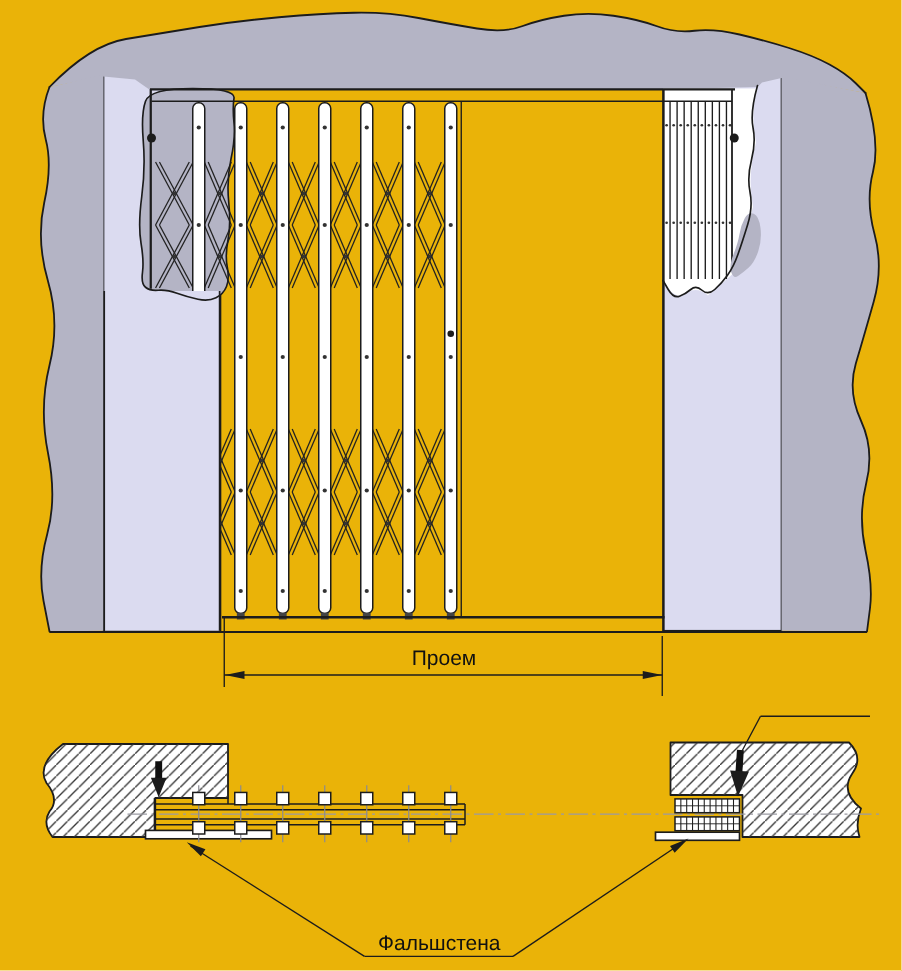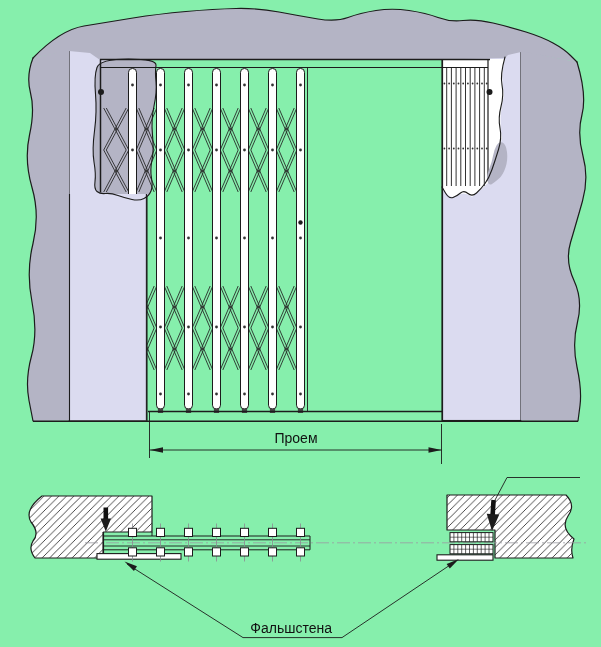--- a/index.html
+++ b/index.html
@@ -1,22 +1,22 @@
 <!DOCTYPE html>
 <html><head>
 <meta charset="utf-8">
 <style>
   html,body{margin:0;padding:0;background:#fff;}
-  .canvas{position:relative;width:601px;height:647px;background:#86efac;overflow:hidden;
+  .canvas{position:relative;width:601px;height:647px;background:#eab308;overflow:hidden;
           font-family:"Liberation Sans",sans-serif;}
   .canvas svg{position:absolute;left:0;top:0;}
   .lbl{position:absolute;color:#111;line-height:1.38;}
   #lbl-dim{left:256px;top:429px;width:80px;text-align:center;font-size:14px;}
   #lbl-anchor{left:508px;top:457px;width:88px;font-size:14.5px;}
-  #lbl-false{left:228px;top:619px;width:104px;text-align:right;font-size:14px;}
+  #lbl-false{left:252px;top:619px;width:104px;text-align:left;font-size:14px;}
 </style>
 </head>
 <body>
 
 <div class="canvas">
   <svg id="d" width="601" height="647" viewBox="0 0 601 647">
     <defs>
       <pattern id="hatch" width="7.5" height="7.5" patternUnits="userSpaceOnUse">
         <path d="M-1,8.5 L8.5,-1" stroke="#333" stroke-width="0.9"></path>
       </pattern>

